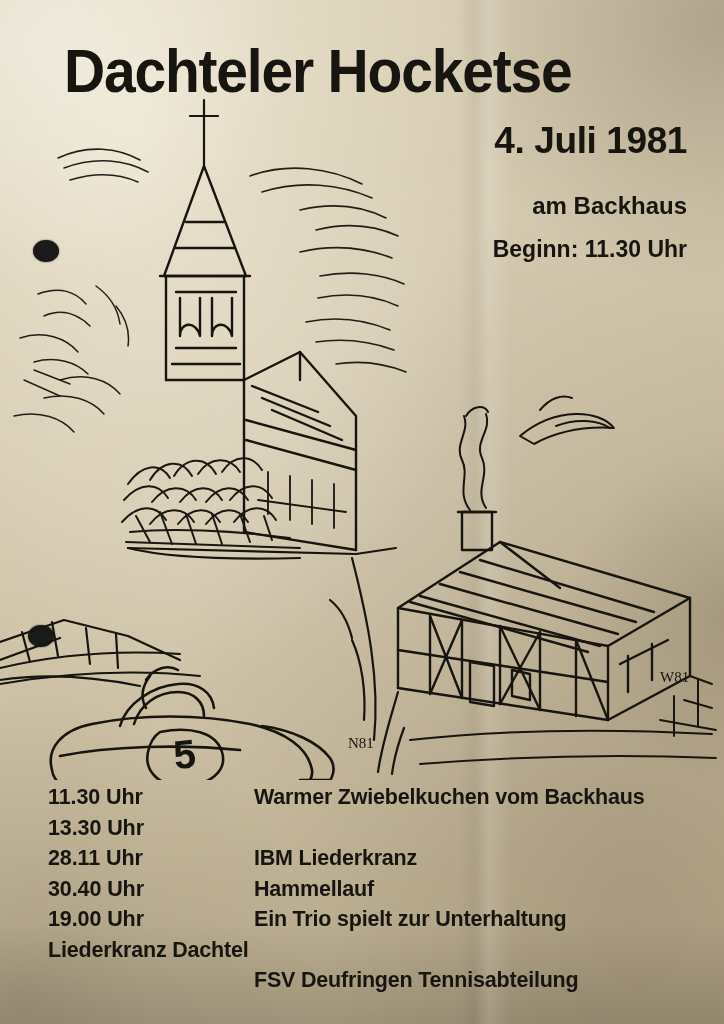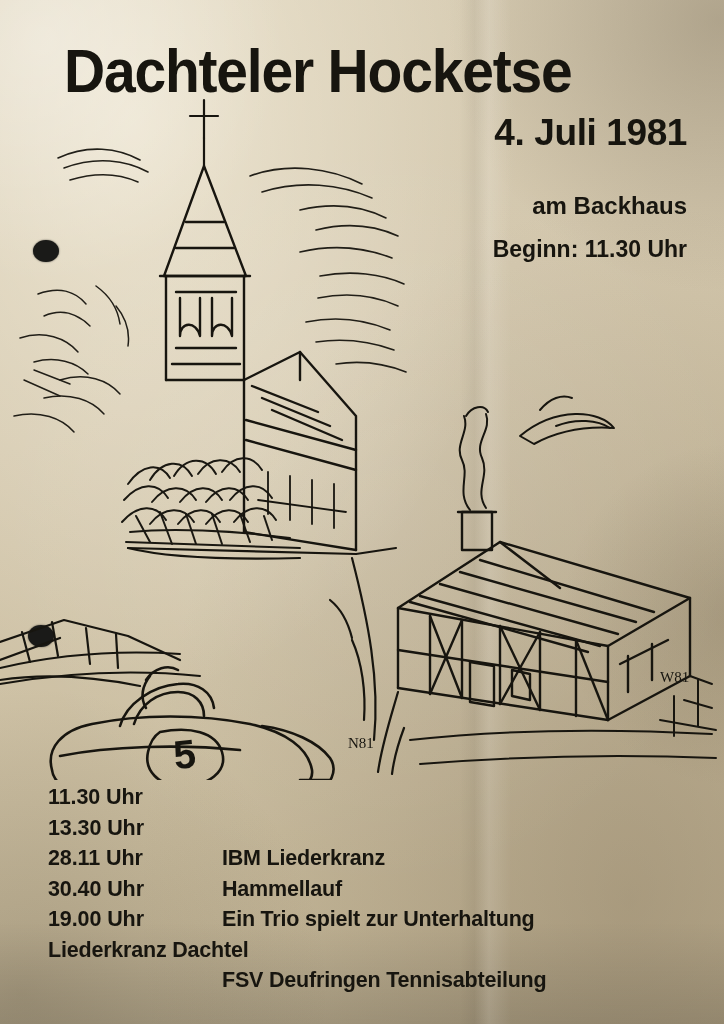--- a/index.html
+++ b/index.html
@@ -67,21 +67,21 @@
     color: #17150f;
     font-family: "Liberation Sans", sans-serif;
     white-space: nowrap;
     transform: scaleY(1.06);
     transform-origin: left top;
   }
 
   .date {
     position: absolute;
     right: 54px;
-    top: 112px;
+    top: 120px;
     font-size: 37px;
     font-weight: bold;
     color: #17150f;
     letter-spacing: -0.4px;
     white-space: nowrap;
   }
   .venue {
     position: absolute;
     right: 54px;
     top: 192px;
@@ -128,20 +128,21 @@
     width: 640px;
   }
   .srow {
     display: flex;
     align-items: flex-start;
     font-size: 21.5px;
     font-weight: bold;
     color: #17150f;
     line-height: 1.42;
     white-space: nowrap;
+    gap: 32px;
   }
   .stime {
     width: 174px;
     flex: 0 0 174px;
     letter-spacing: -0.1px;
   }
   .sdesc {
     flex: 1 1 auto;
     letter-spacing: -0.2px;
   }
@@ -379,20 +380,21 @@
 
       <text x="186" y="688" text-anchor="middle" font-family="Liberation Sans, sans-serif" font-size="40" font-weight="bold" fill="#17150f" transform="rotate(-6 186 688)">5</text>
 
       <text x="348" y="668" font-family="Liberation Serif, serif" font-size="15" fill="#17150f">N81</text>
       <text x="660" y="602" font-family="Liberation Serif, serif" font-size="15" fill="#17150f">W81</text>
     </svg>
 
     <div class="schedule">
       <div class="srow">
         <span class="stime">11.30 Uhr</span>
+        <span class="sdesc">Warmer Zwiebelkuchen vom Backhaus</span>
       </div>
       <div class="srow">
         <span class="stime">13.30 Uhr</span>
       </div>
       <div class="srow">
         <span class="stime">28.11 Uhr</span>
         <span class="sdesc">IBM Liederkranz</span>
       </div>
       <div class="srow">
         <span class="stime">30.40 Uhr</span>

